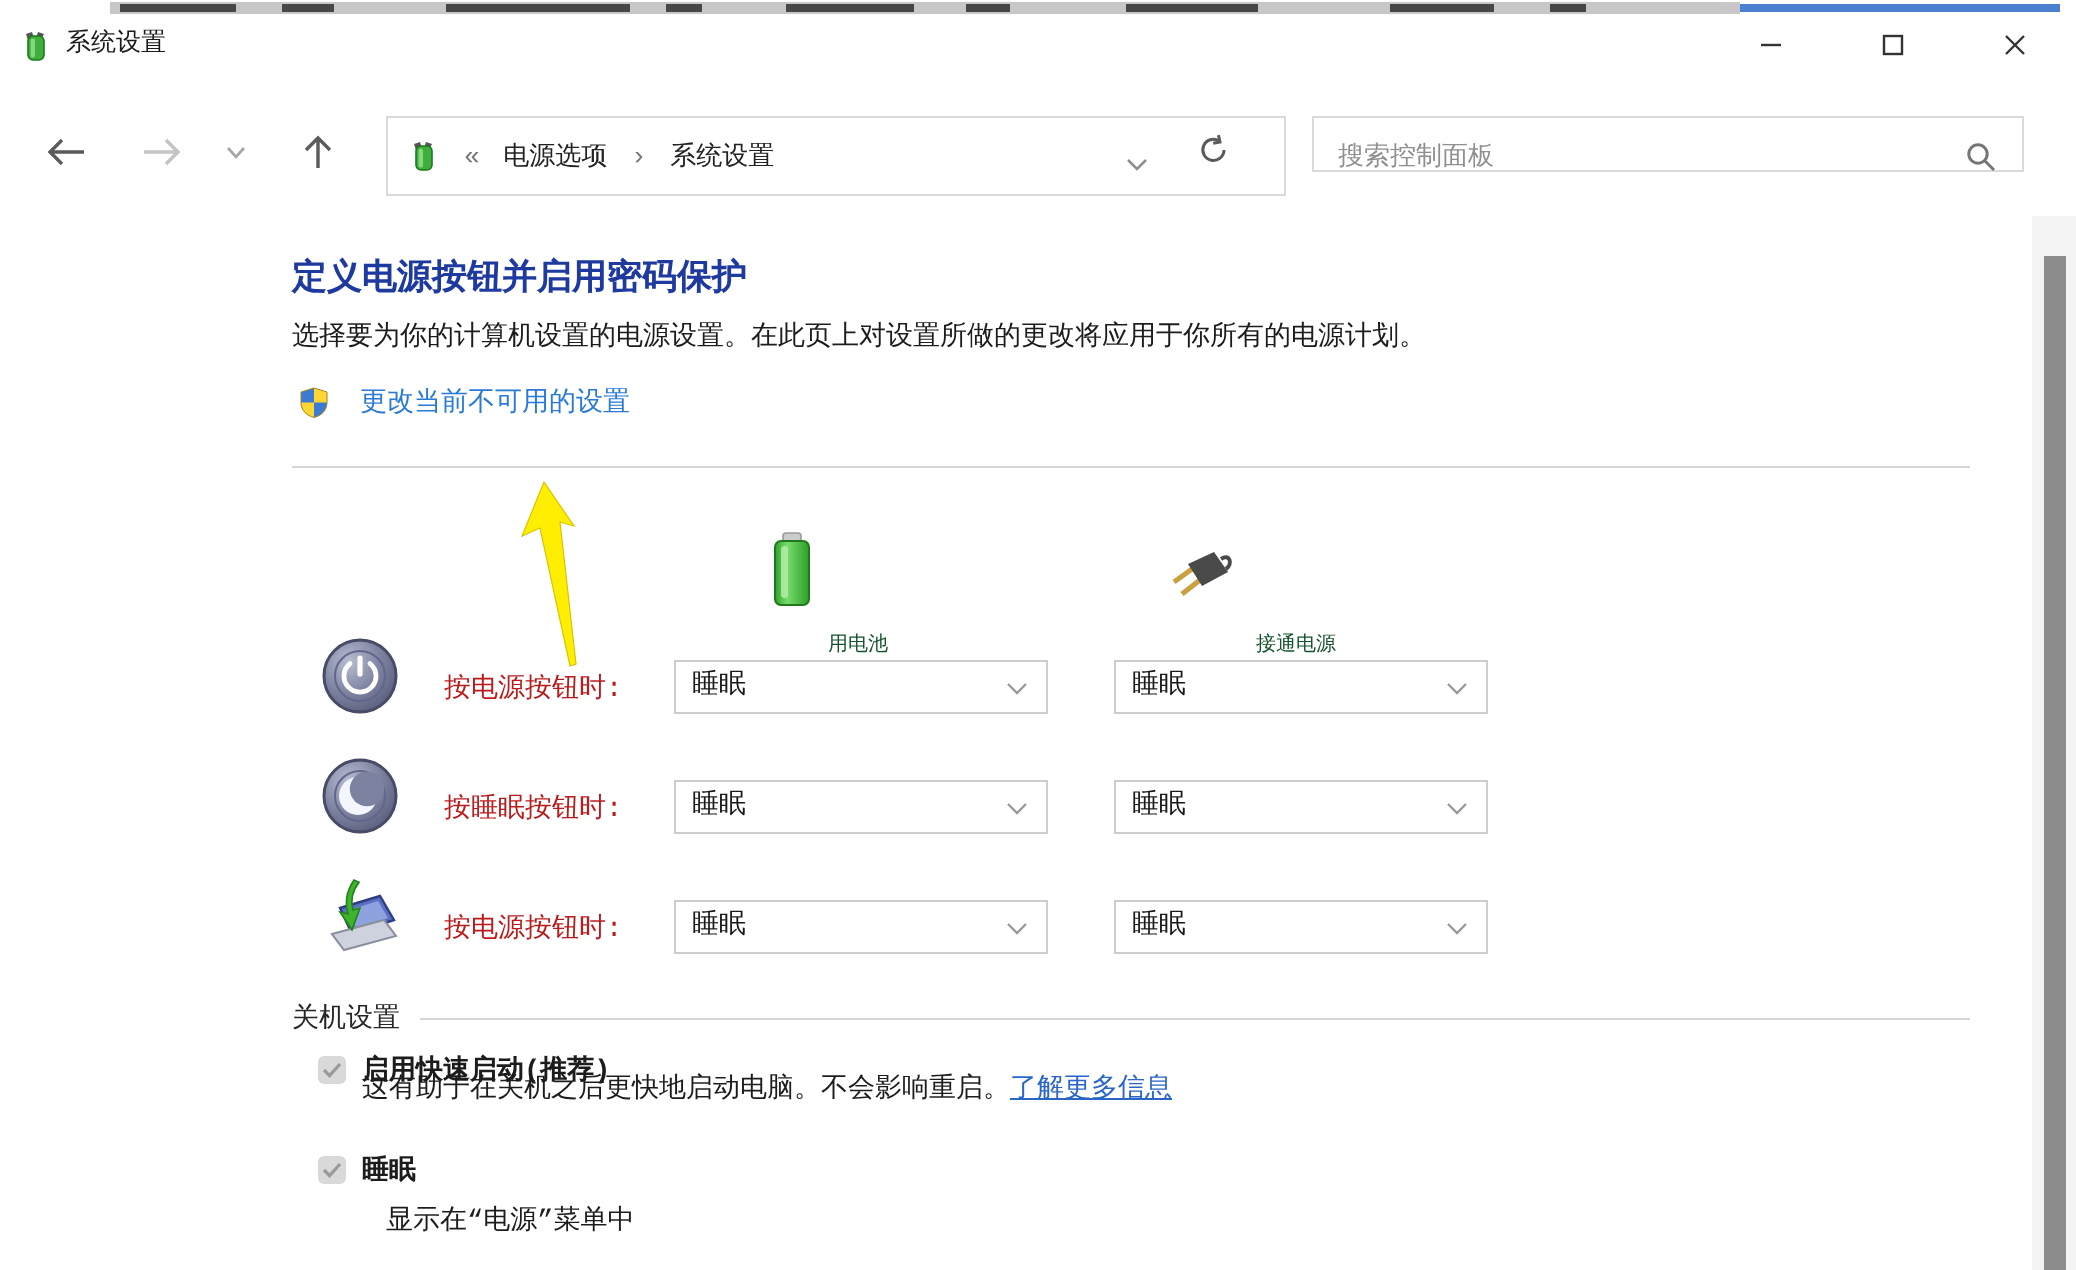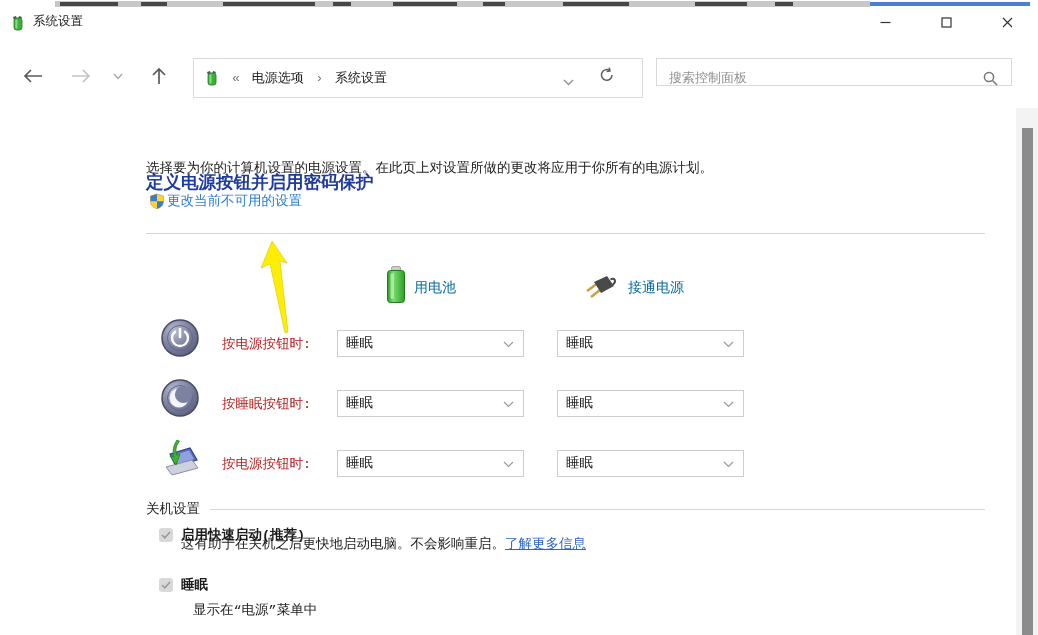--- a/index.html
+++ b/index.html
@@ -23,28 +23,28 @@
   .crumbs .muted{color:#777;margin:0 4px;}
   .crumbs .item{color:#222;cursor:default;}
   .addr-chevron{position:absolute;left:563px;top:23px;}
   .addr-refresh{position:absolute;left:598px;top:16px;}
   .searchbox{position:absolute;left:656px;top:8px;width:356px;height:28px;border:1px solid #dadada;background:#fff;box-sizing:border-box;}
   .searchbox input{position:absolute;left:0;top:0;width:318px;height:38px;border:none;outline:none;padding:0 0 0 12px;
                    font-size:13px;font-family:inherit;color:#333;background:transparent;}
   .searchbox input::placeholder{color:#8f8f8f;opacity:1;}
   .searchbox .mag{position:absolute;right:12px;top:11px;}
   
-  .page-title{position:absolute;left:146px;top:126px;font-size:17.5px;font-weight:600;color:#1e3a9f;margin-top:44px;}
+  .page-title{position:absolute;left:146px;top:126px;font-size:17.5px;font-weight:600;color:#1e3a9f;}
   .page-desc{position:absolute;left:146px;top:159px;font-size:13.5px;color:#1c1c1c;}
-  .uac-row{position:absolute;left:149px;top:192px;display:flex;align-items:center;gap:2px;justify-content:space-between;}
+  .uac-row{position:absolute;left:149px;top:192px;display:flex;align-items:center;gap:15px;justify-content:space-between;}
   .uac-link{font-size:13.5px;color:#2b7bd4;cursor:pointer;}
   .group-hdr{position:absolute;left:146px;width:839px;display:flex;align-items:center;gap:10px;}
   .group-hdr .g-label{font-size:13.5px;color:#262626;white-space:nowrap;}
   .group-hdr .rule{flex:1;height:1px;background:#d6d6d6;}
-  .col-label{position:absolute;font-size:14px;color:#0369a1;}
+  .col-label{position:absolute;font-size:10px;color:#14532d;margin-top:36px;}
   .rowicon{position:absolute;left:160px;width:40px;height:40px;}
   .row-label{position:absolute;left:222px;font-size:13.5px;color:#b91c1c;}
   .select{position:absolute;width:187px;height:27px;border:1px solid #cdcdcd;background:#fff;box-sizing:border-box;cursor:default;}
   .select .select-value{position:absolute;left:8px;top:0;line-height:25px;font-size:13.5px;color:#1a1a1a;}
   .select .sel-chev{position:absolute;right:9px;top:10px;}
   .checkbox{position:absolute;left:159px;width:14px;height:14px;border-radius:3px;background:#d9d9d9;display:flex;align-items:center;justify-content:center;}
   .chk-label{position:absolute;left:181px;font-size:13.5px;font-weight:bold;color:#1c1c1c;}
   .chk-desc{position:absolute;left:181px;font-size:13.5px;color:#1c1c1c;margin-left:12px;}
   .inline-link{color:#2a66c8;text-decoration:underline;cursor:pointer;}
   

